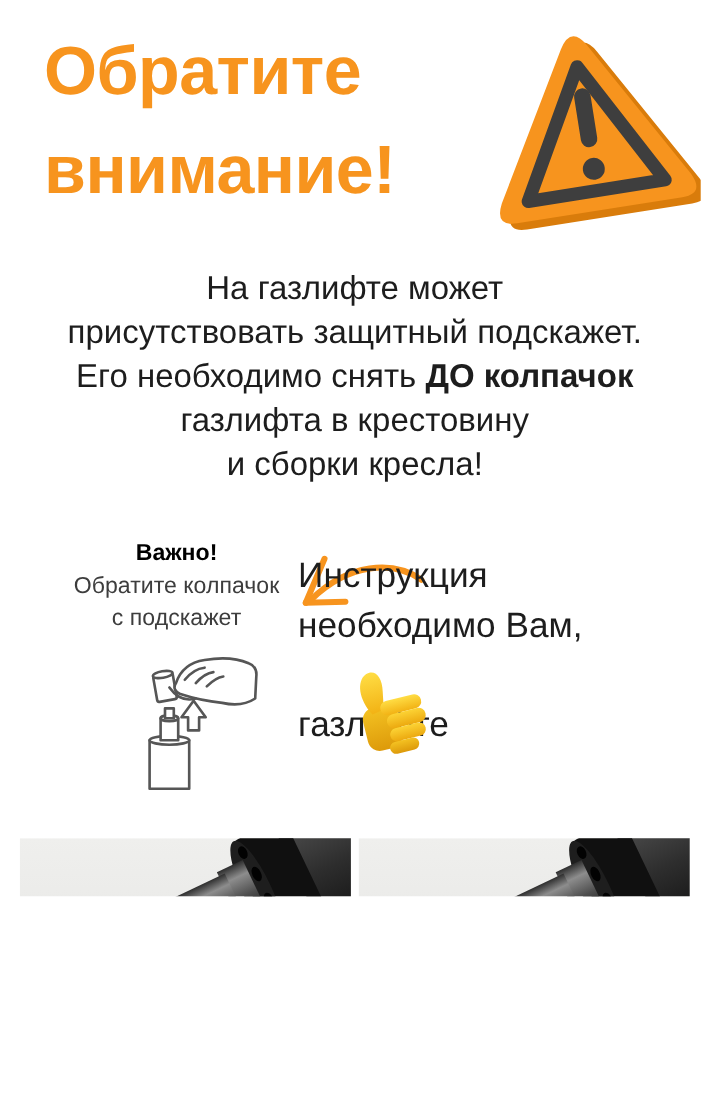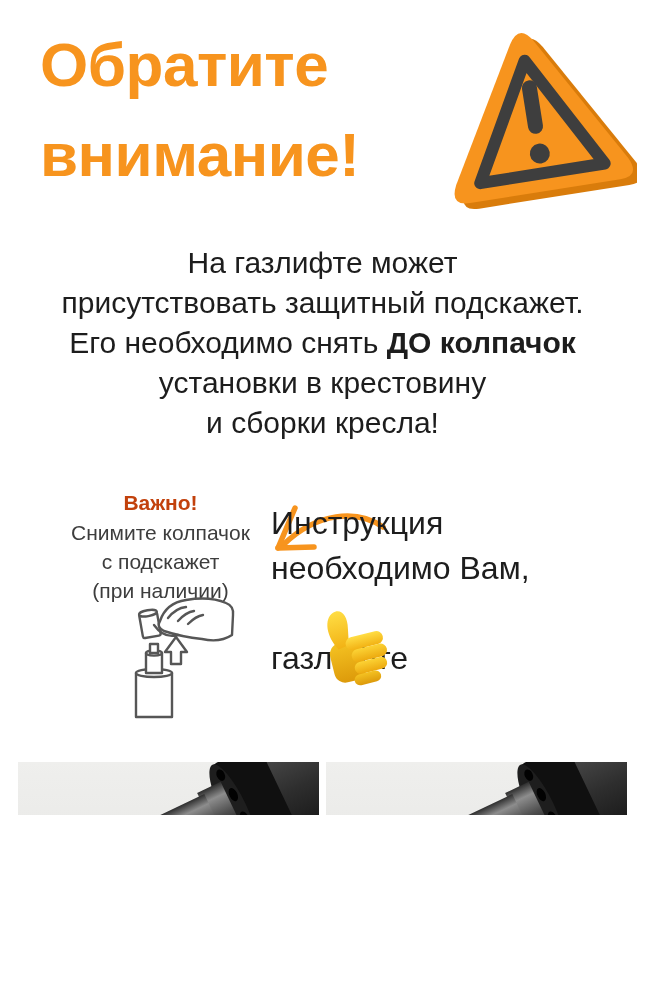--- a/index.html
+++ b/index.html
@@ -21,21 +21,21 @@
   .tri{position:absolute;left:431px;top:14px}
   .intro{
     position:absolute;left:0;top:243px;width:645px;margin:0;
     text-align:center;font-size:30px;line-height:40px;color:var(--text);
   }
   .intro .b{font-weight:700}
   .important{
     position:absolute;left:33px;top:488px;width:255px;margin:0;
     text-align:center;font-size:21px;line-height:29px;color:var(--muted_text);
   }
-  .important .hd{font-weight:700;color:#c2410c;margin-bottom:1px}
+  .important .hd{font-weight:700;color:#000000;margin-bottom:1px}
   .illus{position:absolute;left:98px;top:591px}
   .note-arrow{position:absolute;left:262px;top:496px}
   .note{
     position:absolute;top:501px;right:34px;width:340px;margin:0;
     text-align:left;font-size:32px;line-height:45px;color:var(--text);
   }
   .thumb{position:absolute;left:308px;top:600px}
   .photo{position:absolute;top:762px;width:301px;height:203px}
   .photo.left{left:18px}
   .photo.right{left:326px}
@@ -56,29 +56,28 @@
       <rect x="96" y="66" width="15" height="54" rx="7.5" fill="#3e3e3e"></rect>
       <circle cx="103.5" cy="140" r="10" fill="#3e3e3e"></circle>
     </g>
   </svg>
 
   <p class="intro">
     <span>На газлифте может</span><br>
     <span>присутствовать защитный подскажет.</span><br>
     <span>Его необходимо снять</span>
     <span class="b">ДО колпачок</span><br>
-    <span>установки в крестовину</span><br>
+    <span>газлифта в крестовину</span><br>
     <span>и сборки кресла!</span>
   </p>
 
   <div class="important">
     <div class="hd">Важно!</div>
-    <span>Снимите колпачок</span><br>
+    <span>Обратите колпачок</span><br>
     <span>с подскажет</span><br>
-    <span>(при наличии)</span>
   </div>
 
   <svg class="illus" width="145" height="135" viewBox="0 0 145 135">
     <g fill="#ffffff" stroke="#565656" stroke-width="2.4" stroke-linejoin="round" stroke-linecap="round">
       <rect x="38" y="82" width="36" height="44"></rect>
       <ellipse cx="56" cy="82" rx="18" ry="4"></ellipse>
       <rect x="48" y="62" width="16" height="20"></rect>
       <ellipse cx="56" cy="62" rx="8" ry="2.6"></ellipse>
       <rect x="52" y="53" width="8" height="9"></rect>
       <path d="M73 73 v-12 h-6 l11 -15 11 15 h-6 v12 z"></path>

